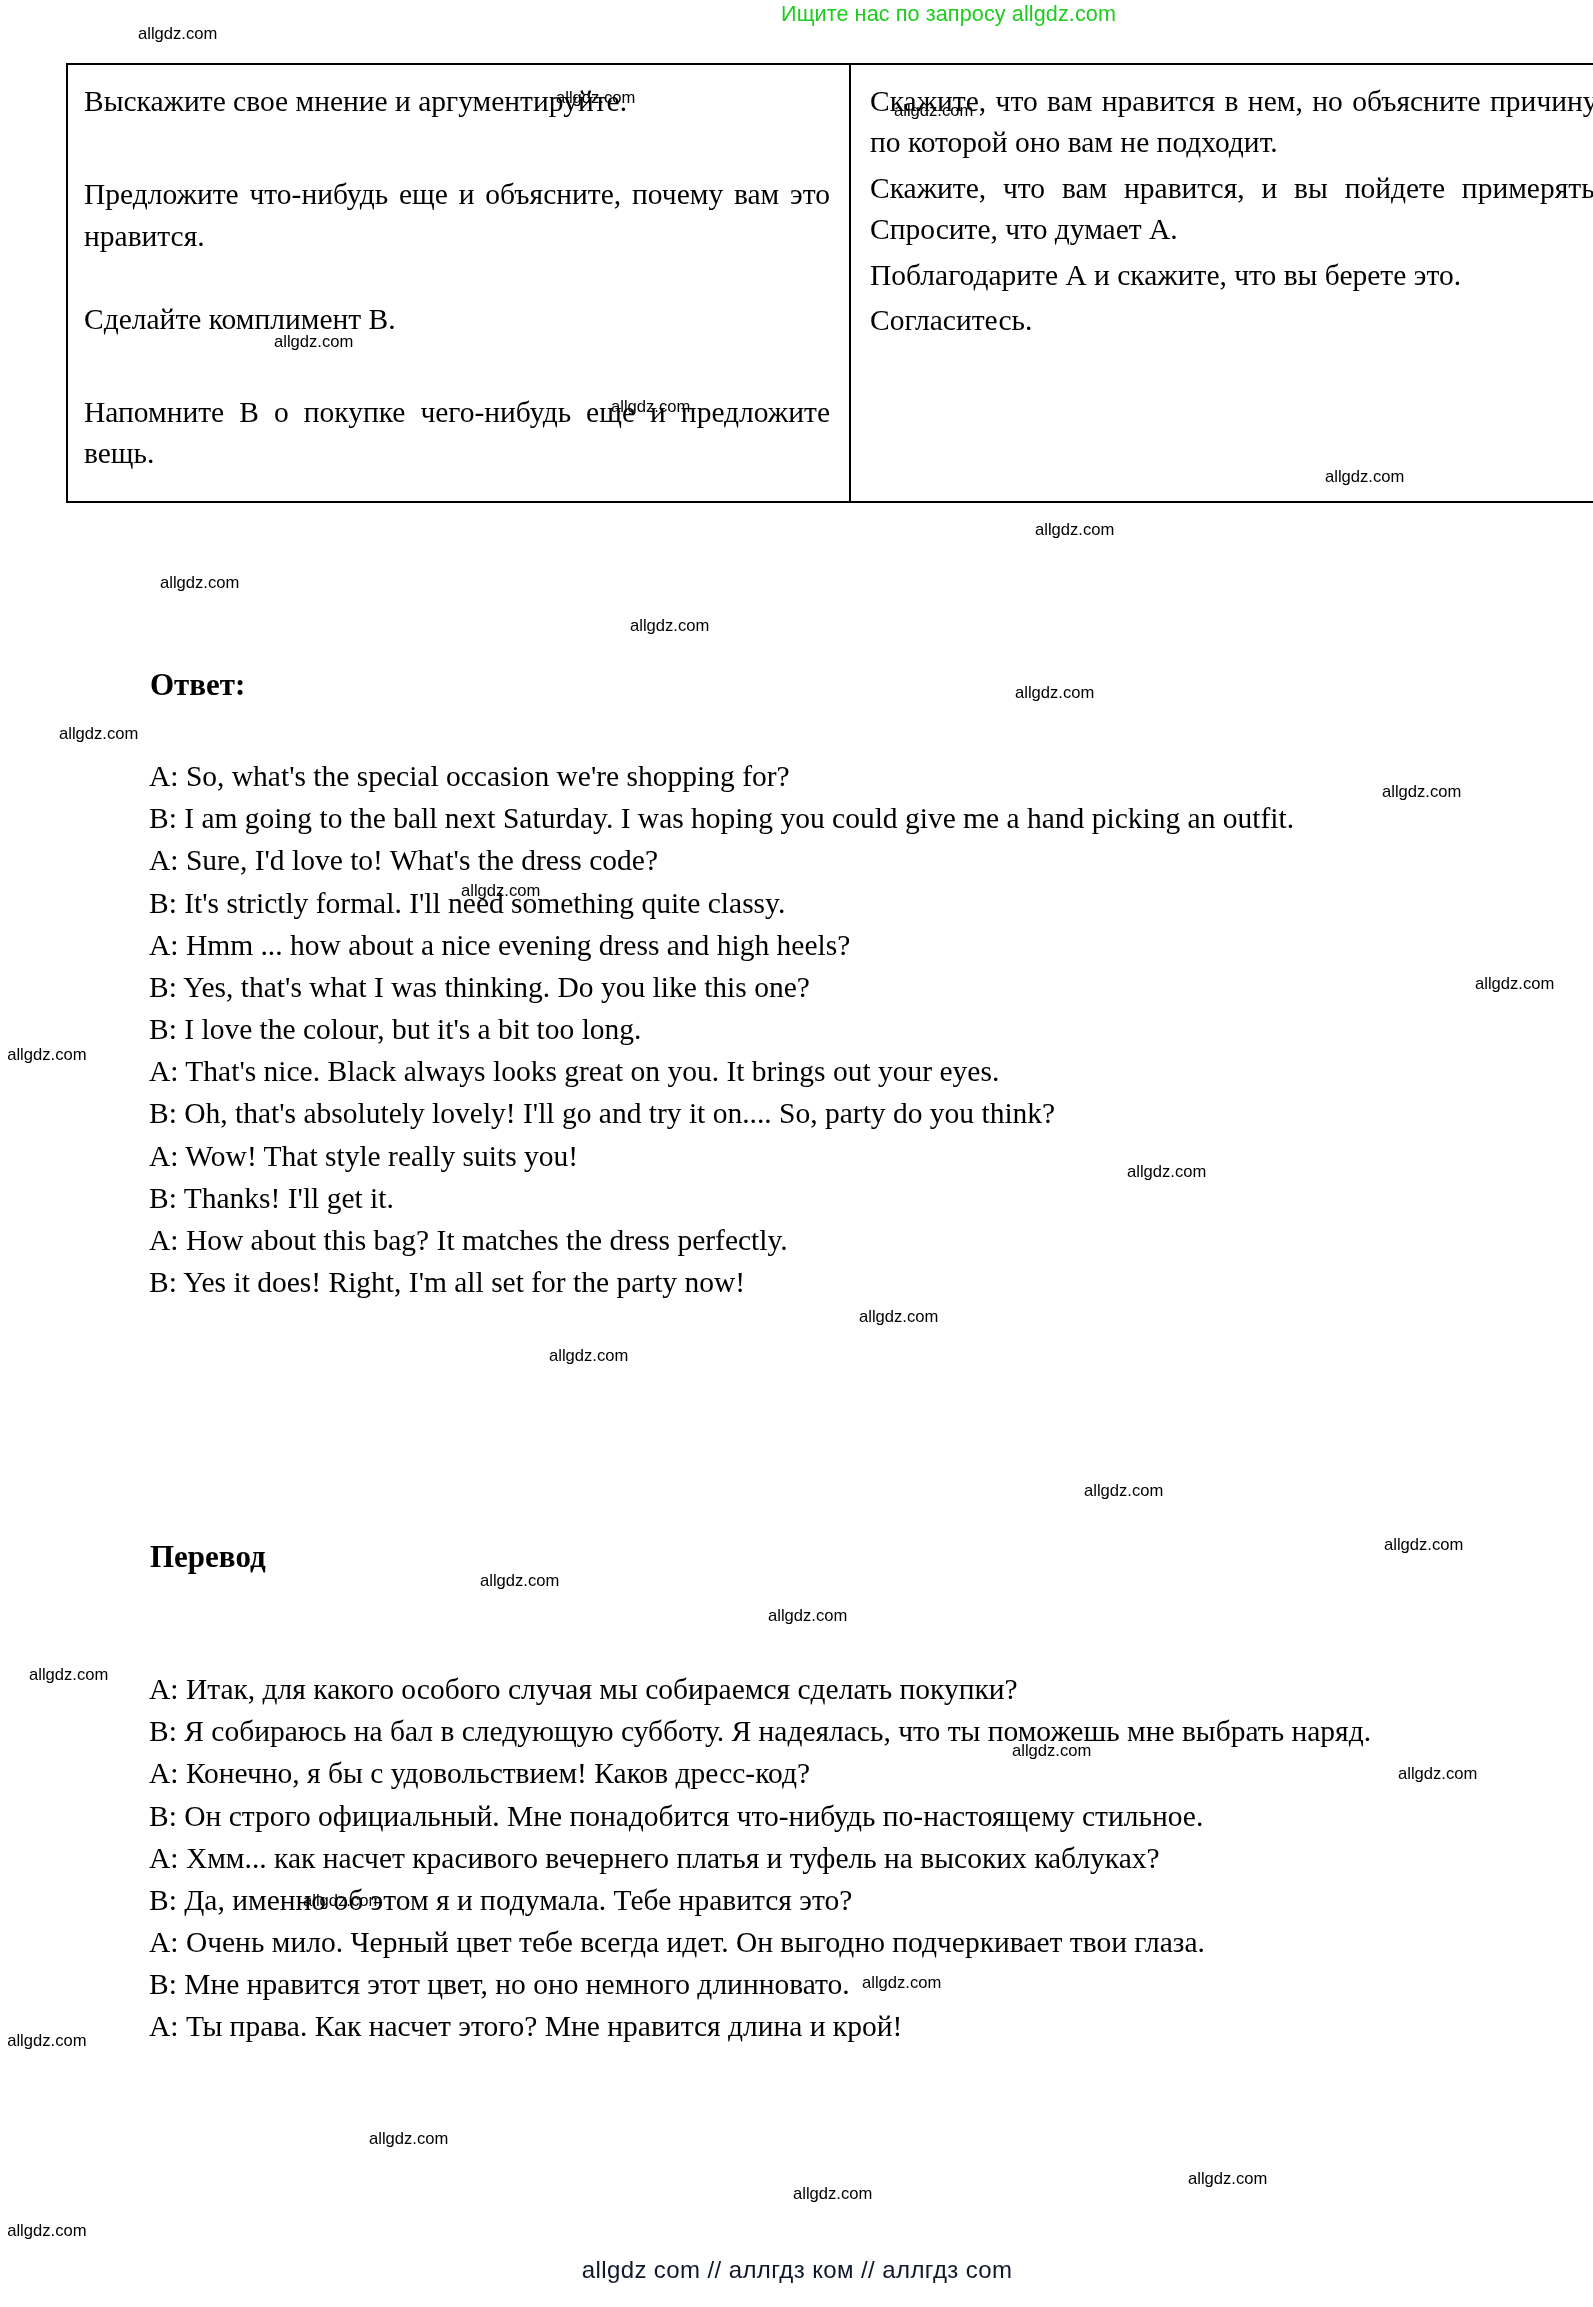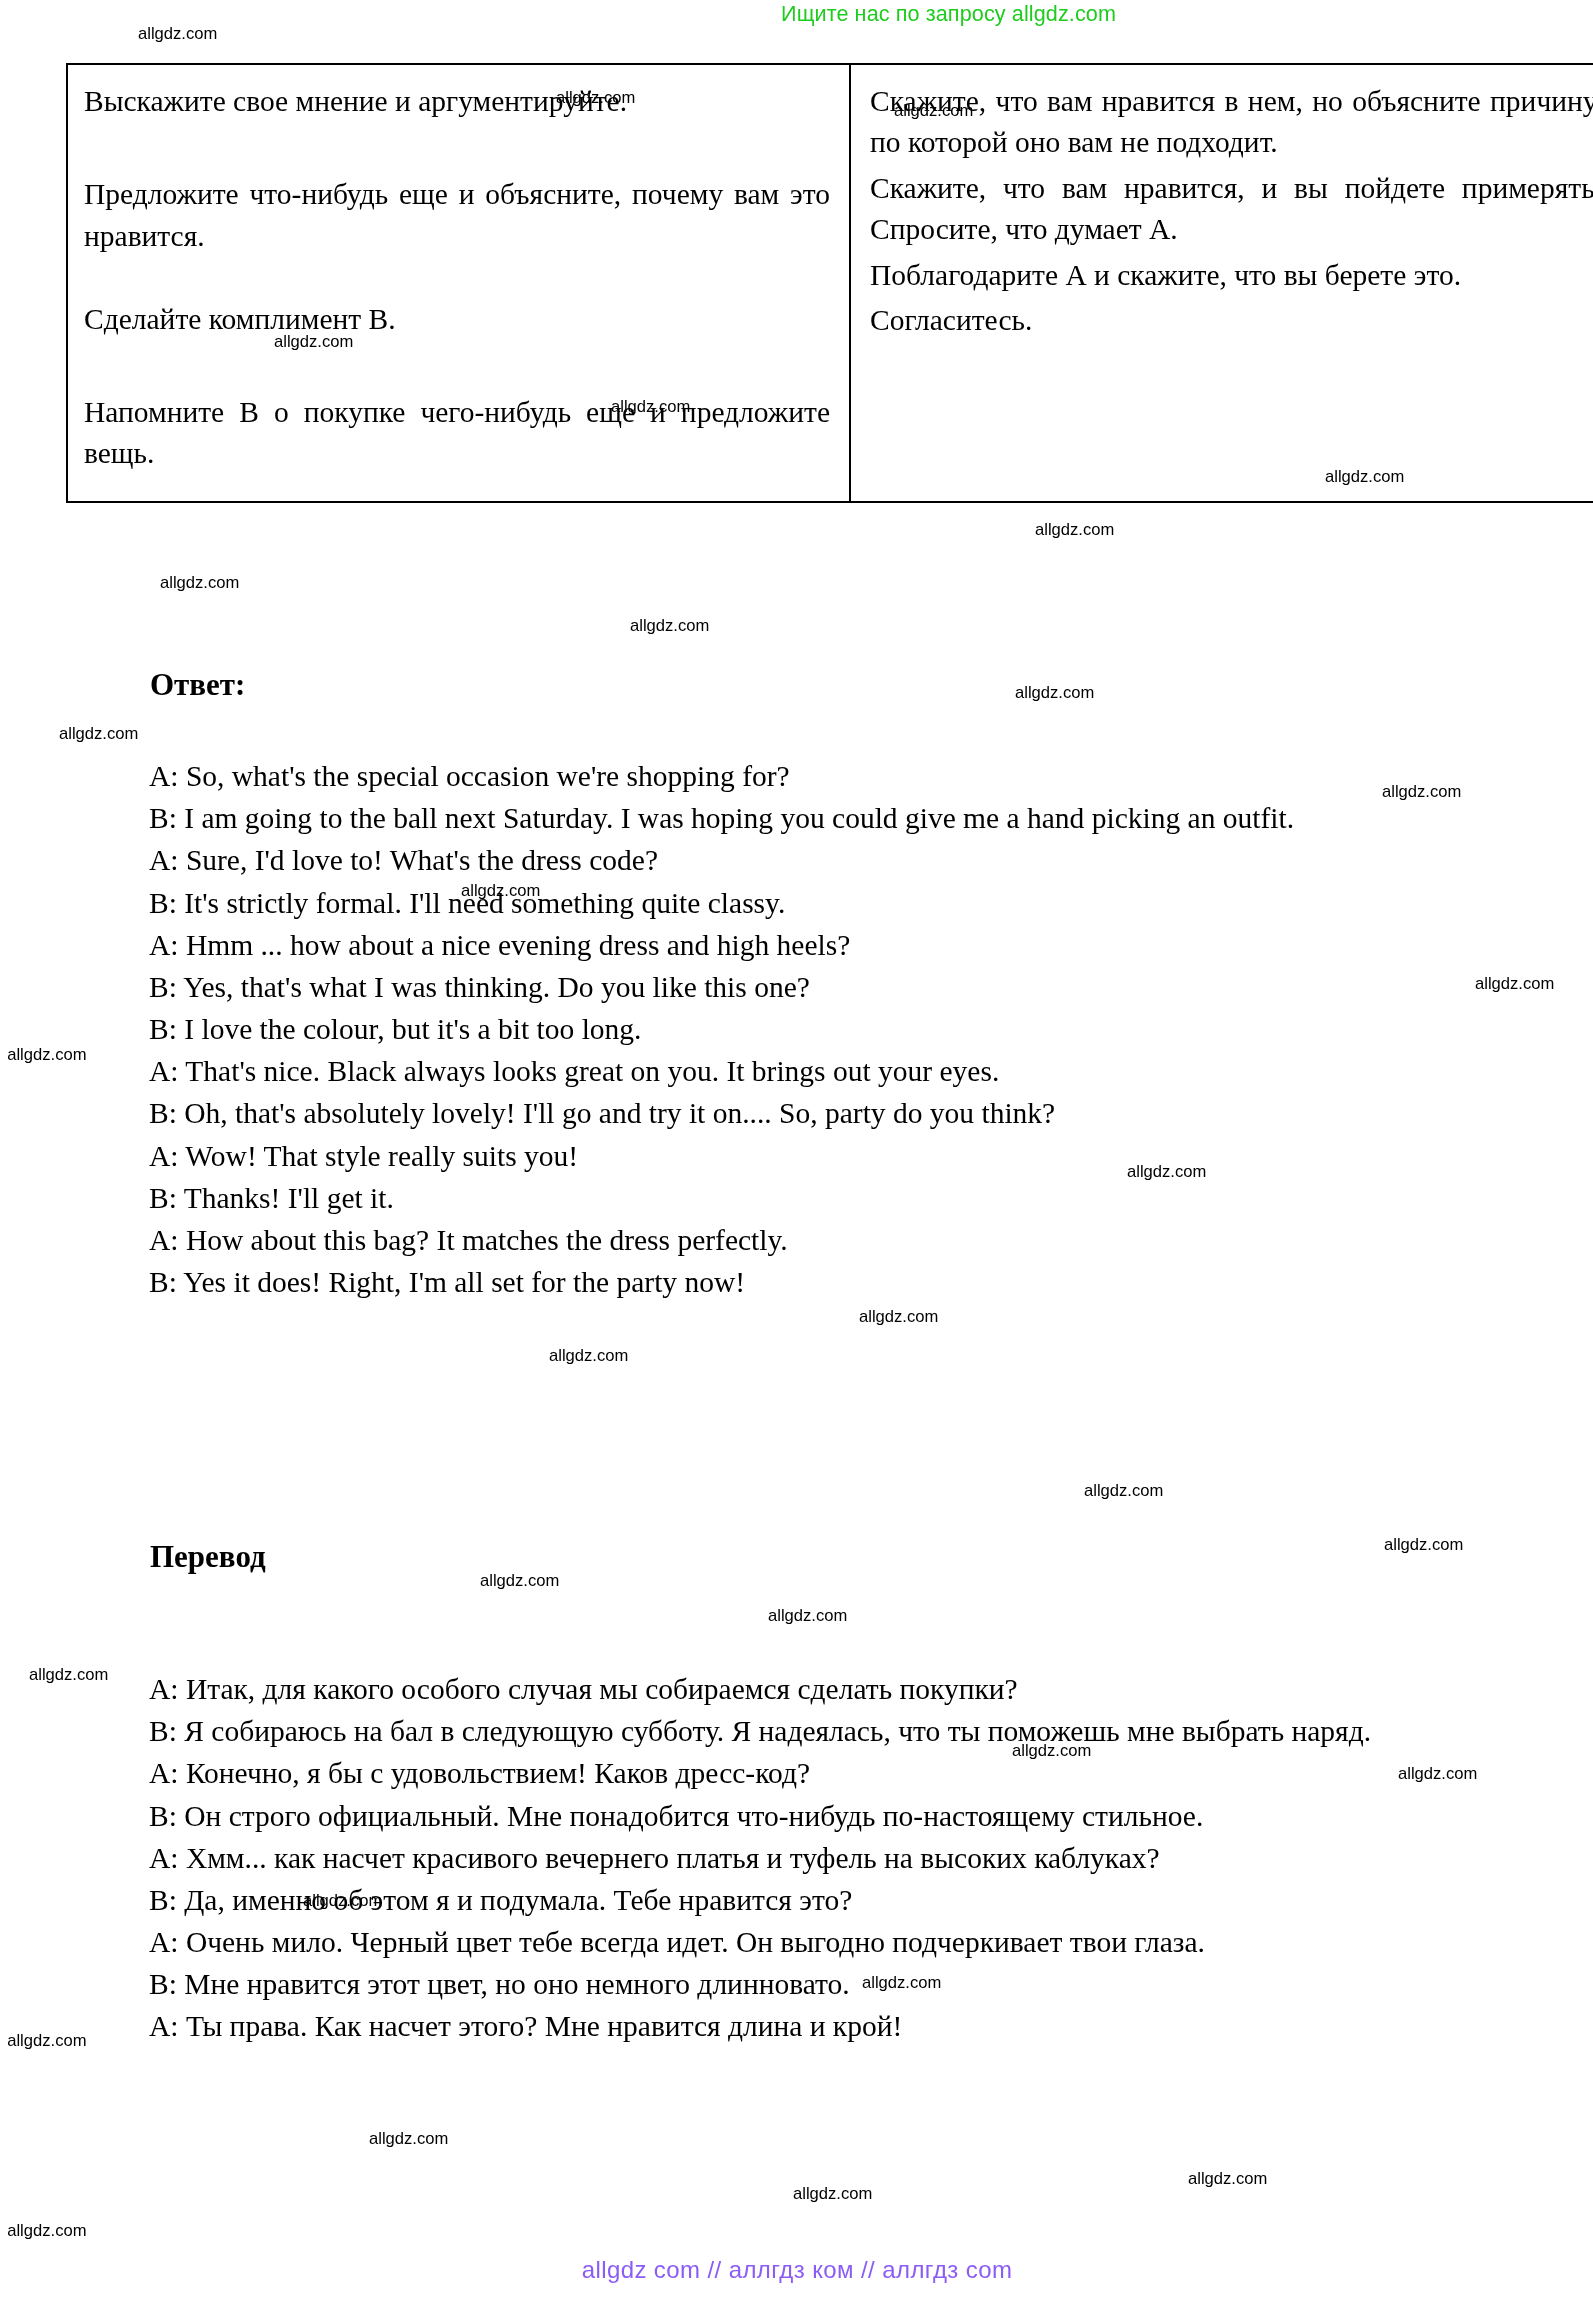--- a/index.html
+++ b/index.html
@@ -93,21 +93,21 @@
 
   
   .footer {
     position: absolute;
     left: 0;
     top: 2256px;
     width: 1594px;
     text-align: center;
     font-family: "Liberation Sans", sans-serif;
     font-size: 24px;
-    color: #8b5cf6;
+    color: #0f172a;
     letter-spacing: 0.4px;
   }
 
   
   .watermark {
     position: absolute;
     font-family: "Liberation Sans", sans-serif;
     font-size: 16.6px;
     color: #000000;
     white-space: nowrap;

